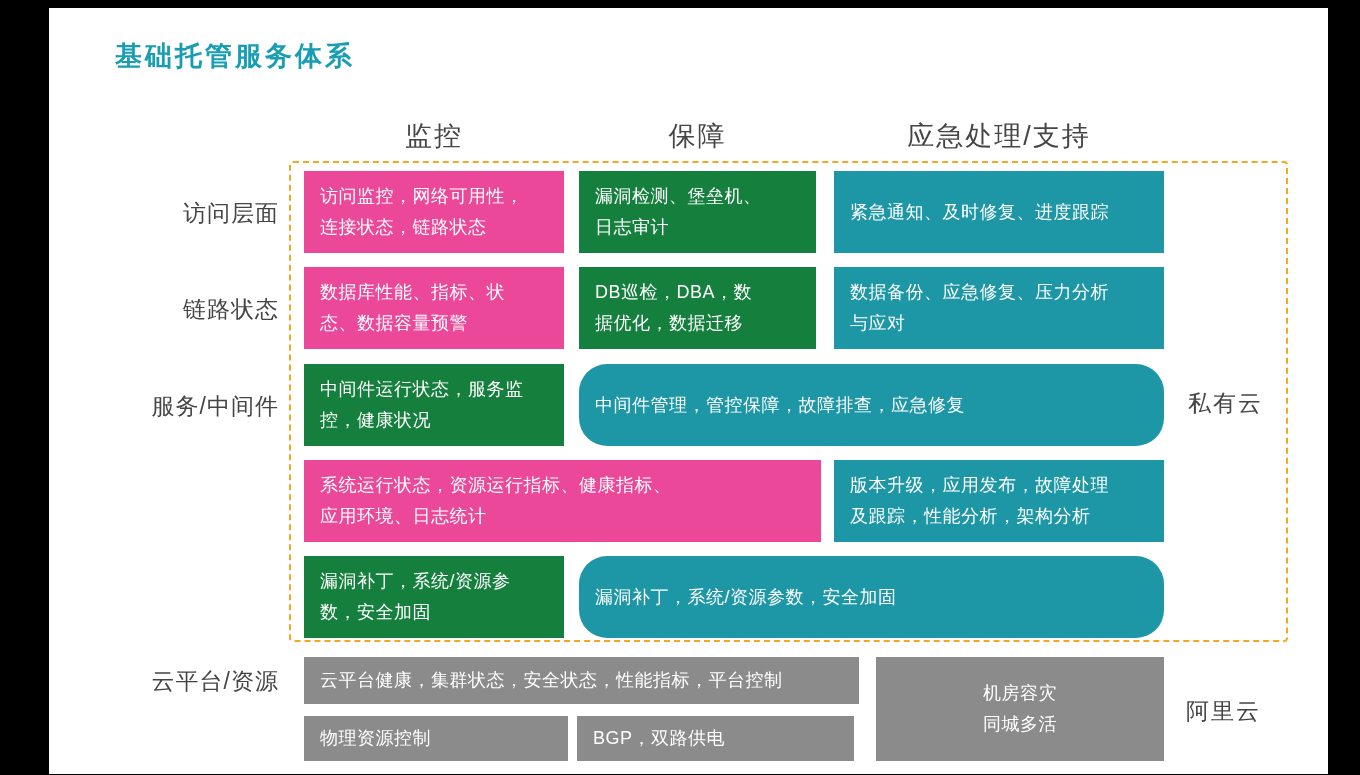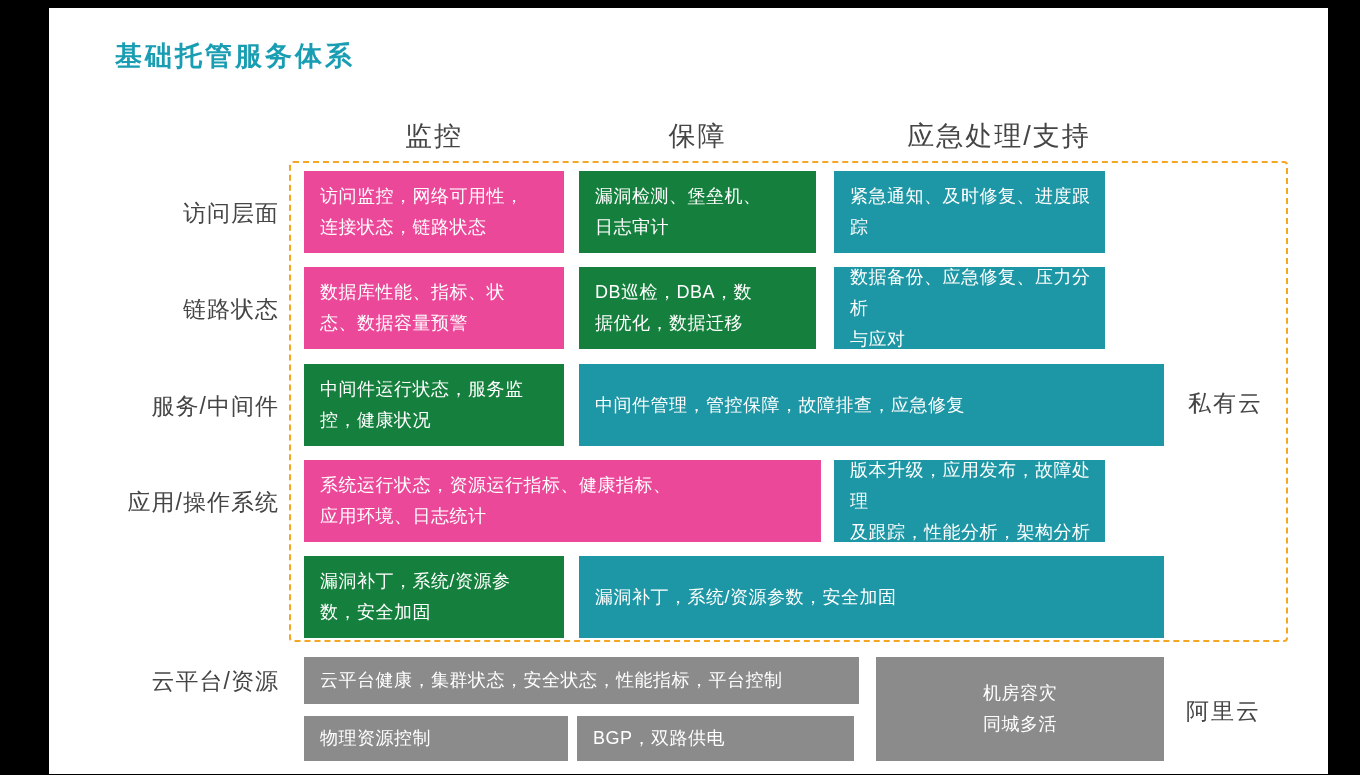--- a/index.html
+++ b/index.html
@@ -30,22 +30,22 @@
   .light  { background:#ec4899; }
   .medium { background:#15803d; }
   .dark   { background:#1d97a5; }
   .gray   { background:#8b8b8b; }
 
   .r1 { top:155px; height:82px; } .r2 { top:251px; height:82px; }
   .r3 { top:348px; height:82px; } .r4 { top:444px; height:82px; }
   .r5 { top:540px; height:82px; }
   .c1  { left:247px; width:260px; }
   .c2  { left:522px; width:237px; }
-  .c3  { left:777px; width:271px; }
-  .c23 { left:522px; width:585px; }
+  .c3  { left:777px; width:330px; }
+  .c23 { left:522px; width:585px;border-radius:28px; }
   .c12 { left:247px; width:517px; }
 
   .bar-cloud    { left:247px; top:641px; width:555px; height:47px; }
   .bar-physical { left:247px; top:700px; width:264px; height:45px; }
   .bar-bgp      { left:520px; top:700px; width:277px; height:45px; }
   .bar-dc       { left:819px; top:641px; width:288px; height:104px;
                   justify-content:center; text-align:center; padding:8px; }
 
   .side-label { position:absolute; font-size:23px; color:#454545; letter-spacing:2px; }
   .private { left:1131px; top:372px; }
@@ -58,21 +58,20 @@
 
   <div class="title">基础托管服务体系</div>
 
   <div class="col-header h1">监控</div>
   <div class="col-header h2">保障</div>
   <div class="col-header h3">应急处理/支持</div>
 
   <div class="row-label rl1">访问层面</div>
   <div class="row-label rl2">链路状态</div>
   <div class="row-label rl3">服务/中间件</div>
-  <div class="row-label rl4">应用/操作系统</div>
   <div class="row-label rl5">云平台/资源</div>
 
   <div class="dashed-box"></div>
 
   <div class="cell r1 c1 light">访问监控，网络可用性，
 连接状态，链路状态</div>
   <div class="cell r1 c2 medium">漏洞检测、堡垒机、
 日志审计</div>
   <div class="cell r1 c3 dark">紧急通知、及时修复、进度跟踪</div>
 

